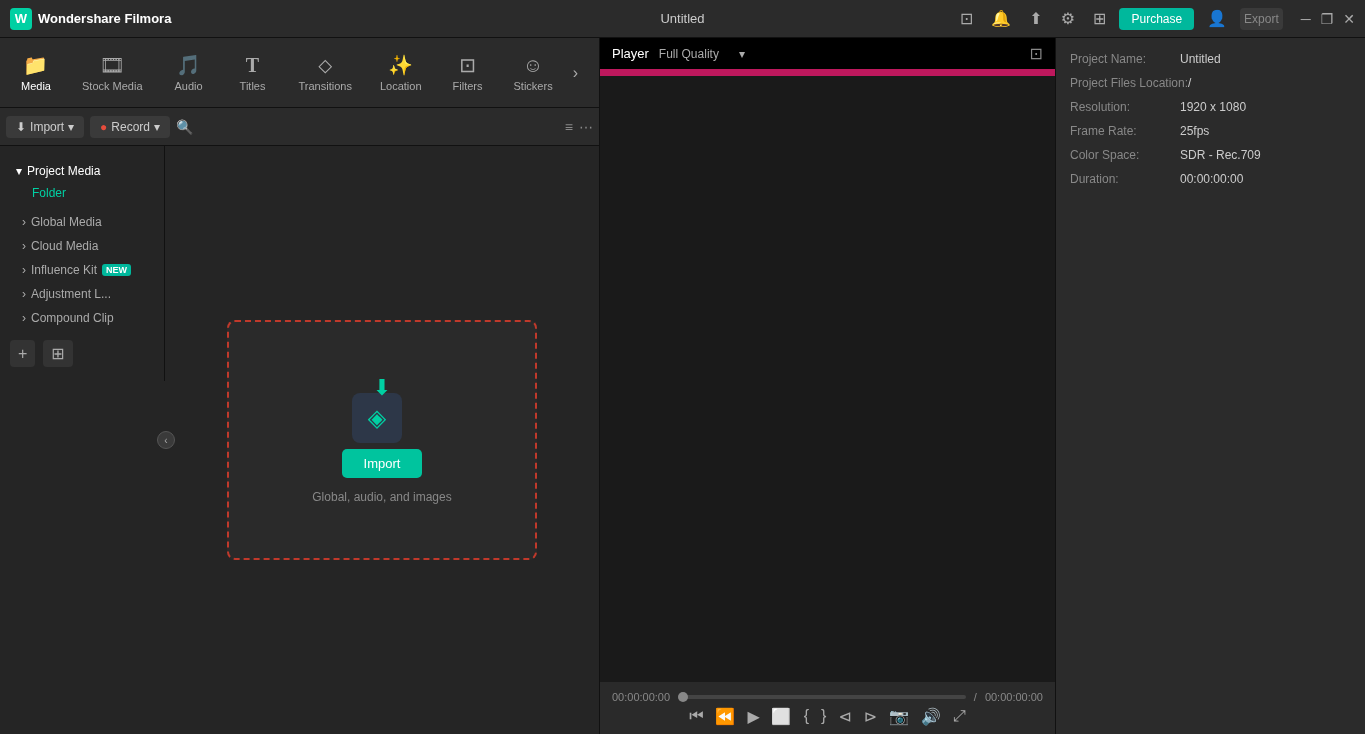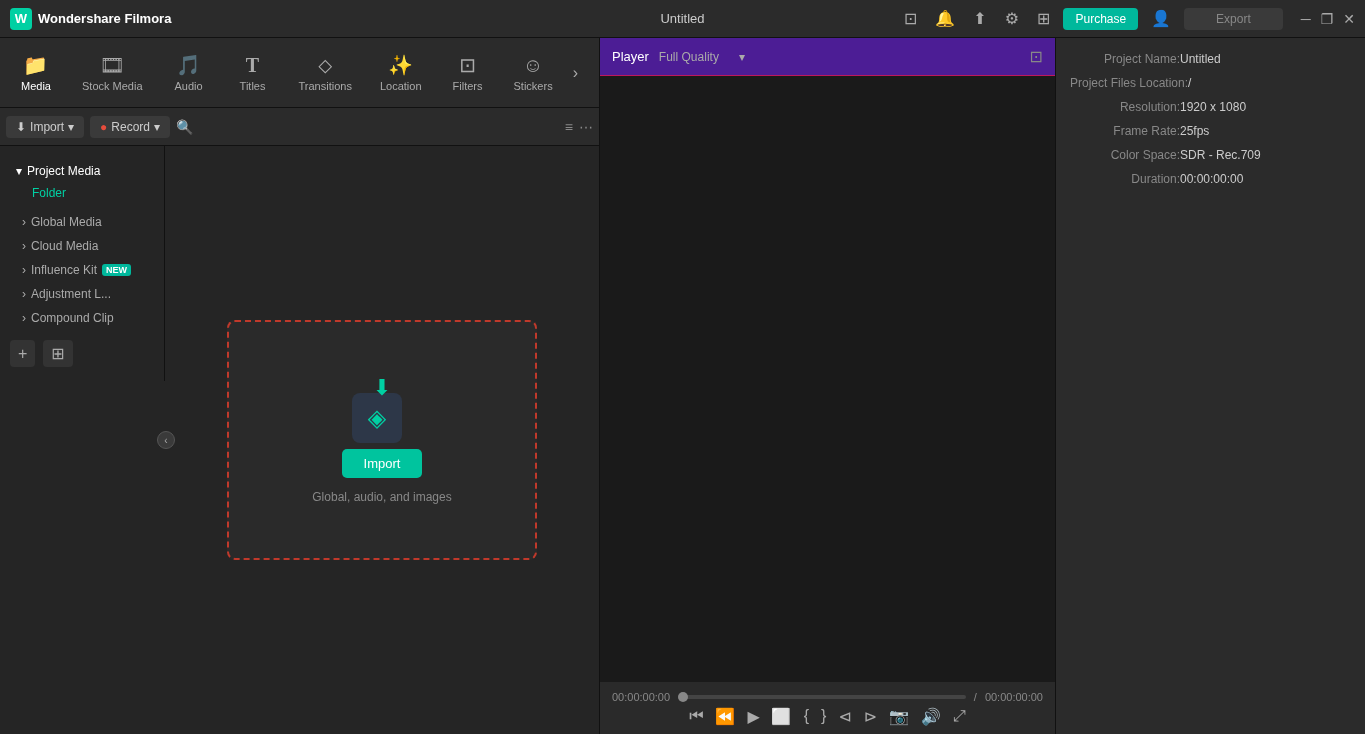--- a/index.html
+++ b/index.html
@@ -63,21 +63,21 @@
       padding: 4px 12px;
       font-size: 12px;
       cursor: pointer;
       font-weight: 500;
     }
     #titlebar .export-btn {
       background: #3a3a3a;
       color: #888;
       border: none;
       border-radius: 4px;
-      padding: 4px 32px;
+      padding: 4px 4px;
       font-size: 12px;
       cursor: pointer;
     }
     #titlebar .window-controls {
       display: flex; gap: 10px; margin-left: 10px;
     }
     #titlebar .win-btn { color: #aaa; font-size: 14px; cursor: pointer; }
 
     
     #main {
@@ -268,24 +268,24 @@
       display: flex;
       flex-direction: column;
       background: #252525;
     }
 
     
     #player-header {
       display: flex;
       align-items: center;
       height: 38px;
-      background: #4c1d95;
+      background: #000000;
       padding: 0 12px;
       gap: 10px;
-      border-bottom: 1px solid #be185d;
+      border-bottom: 7px solid #be185d;
     }
     .player-tab {
       color: #fff; font-size: 13px; font-weight: 500;
     }
     .quality-select {
       display: flex; align-items: center; gap: 20px;
       color: #aaa; font-size: 12px; cursor: pointer;
     }
     .player-right-icon {
       margin-left: auto; color: #888; font-size: 16px; cursor: pointer;
@@ -342,21 +342,20 @@
       padding: 14px;
       overflow-y: auto;
     }
     .project-info-title {
       color: #fff; font-size: 13px; font-weight: 600; margin-bottom: 14px;
     }
     .info-row {
       display: flex;
       margin-bottom: 10px;
       font-size: 12px;
-      text-align: right;
     }
     .info-label { color: #888; min-width: 110px; }
     .info-value { color: #ccc; }
 
     
     .sidebar-container {
       position: relative;
     }
     .collapse-sidebar {
       position: absolute;

